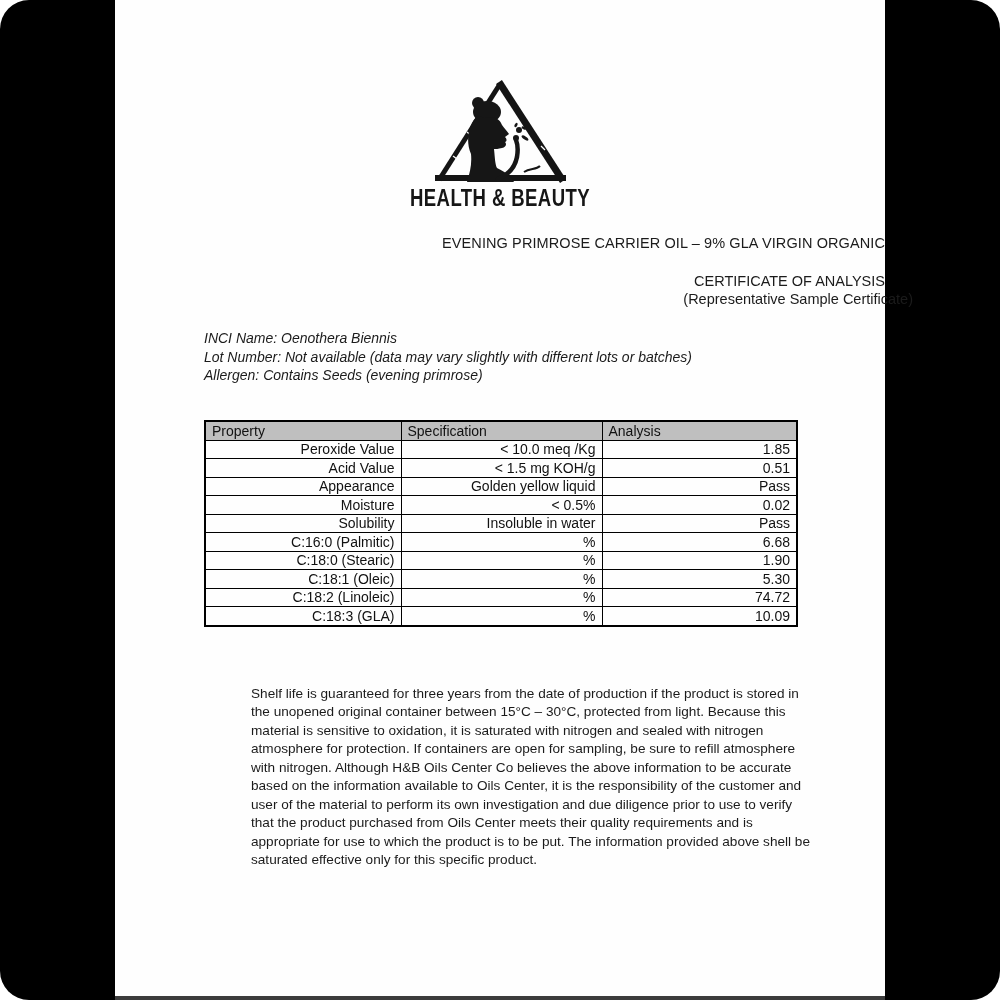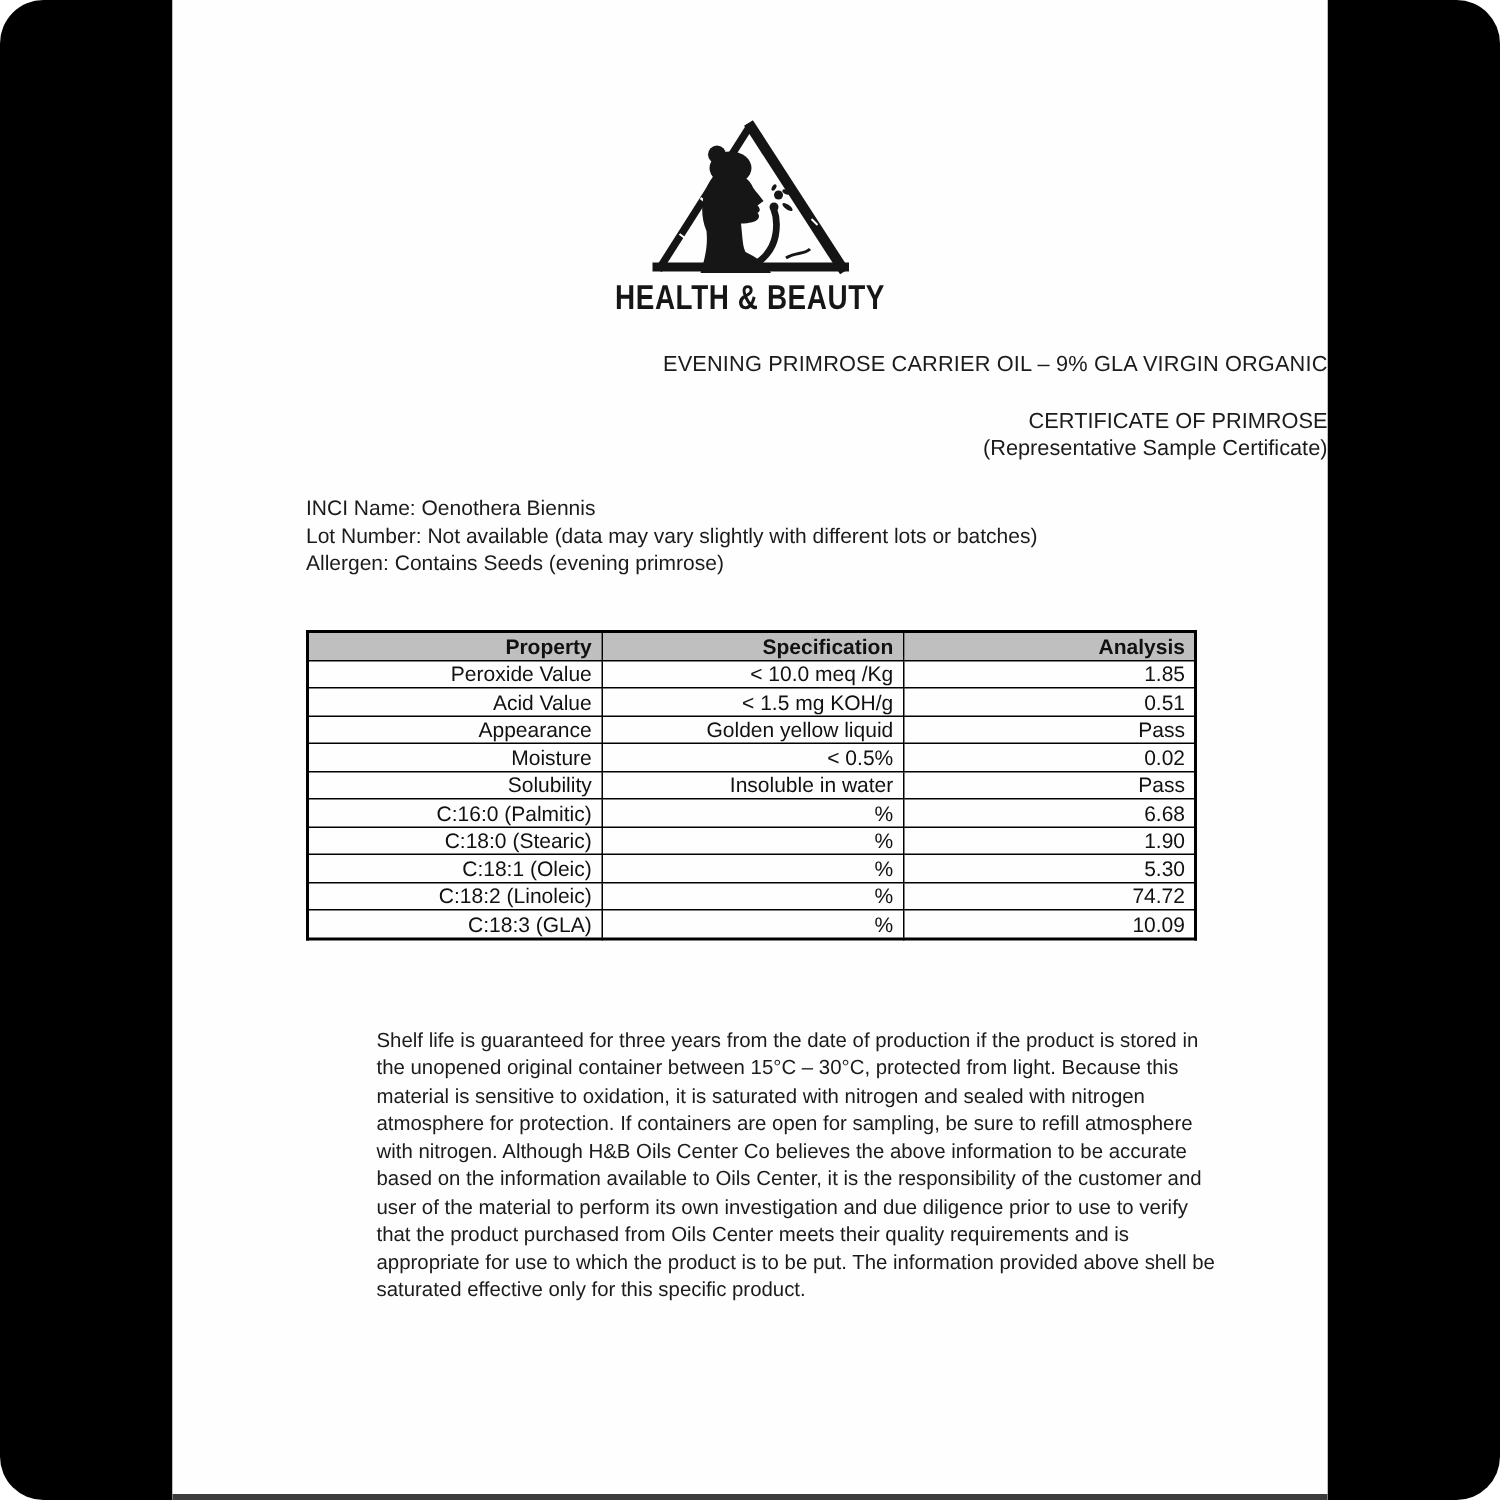--- a/index.html
+++ b/index.html
@@ -18,34 +18,34 @@
   .side-bar.left{left:0;}
   .side-bar.right{right:0;}
   .page{position:absolute;left:115px;top:0;width:770px;height:1000px;background:var(--page);}
   .bottom-edge{position:absolute;left:0;bottom:0;width:100%;height:4px;background:var(--edge);}
 
   .logo-wrap{position:absolute;top:76px;left:0;width:100%;display:flex;justify-content:center;}
 
   .centered{position:absolute;left:0;width:100%;text-align:right;white-space:nowrap;}
   .title{top:235px;font-size:14.5px;letter-spacing:.1px;}
   .cert1{top:273px;font-size:14.5px;}
-  .cert2{top:291px;font-size:14.5px;}
+  .cert2{top:291px;font-size:14.5px;margin-left:28px;}
 
-  .info{position:absolute;left:89px;top:329px;font-size:14px;line-height:18.6px;white-space:nowrap;}
+  .info{position:absolute;left:89px;top:329px;font-size:14px;line-height:18.6px;white-space:nowrap;font-style:italic;}
 
   table.coa{
     position:absolute;left:89px;top:420px;width:592px;
     border-collapse:collapse;font-size:14px;color:#111;
     border:2px solid #000;table-layout:fixed;
   }
   table.coa th,table.coa td{
     border:1.5px solid #000;padding:0 6px;height:17.5px;
     line-height:16px;font-weight:400;text-align:right;overflow:hidden;
   }
-  table.coa thead th{background:var(--header-bg);text-align:right;font-weight:bold;}
+  table.coa thead th{background:var(--header-bg);text-align:left;}
   table.coa tr.section td{background:var(--header-bg);text-align:center;}
 
   .para{position:absolute;left:89px;top:685px;font-size:13.6px;line-height:18.45px;white-space:nowrap;margin-left:47px;}
 
   .logo-svg text{font-family:"Liberation Sans",sans-serif;font-weight:bold;fill:#161616;}
 </style>
 </head>
 <body>
 
 <div class="canvas">
@@ -92,21 +92,21 @@
           <ellipse cx="121" cy="49" rx="2.4" ry="1.3" transform="rotate(-60 121 49)"></ellipse>
           <ellipse cx="130" cy="62" rx="4" ry="1.6" transform="rotate(35 130 62)"></ellipse>
           <path d="M129,96 c6,-4 12,-2 16,-6" stroke="#161616" stroke-width="2" fill="none"></path>
         </g>
 
         <text x="105" y="130" text-anchor="middle" font-size="23" letter-spacing="0.5" textLength="180" lengthAdjust="spacingAndGlyphs">HEALTH &amp; BEAUTY</text>
       </svg>
     </div>
 
     <div class="centered title">EVENING PRIMROSE CARRIER OIL – 9% GLA VIRGIN ORGANIC</div>
-    <div class="centered cert1">CERTIFICATE OF PRIMROSE</div>
+    <div class="centered cert1">CERTIFICATE OF ANALYSIS</div>
     <div class="centered cert2">(Representative Sample Certificate)</div>
 
     <div class="info">
       <div>INCI Name: Oenothera Biennis</div>
       <div>Lot Number: Not available (data may vary slightly with different lots or batches)</div>
       <div>Allergen: Contains Seeds (evening primrose)</div>
     </div>
 
     <table class="coa">
       <colgroup>

